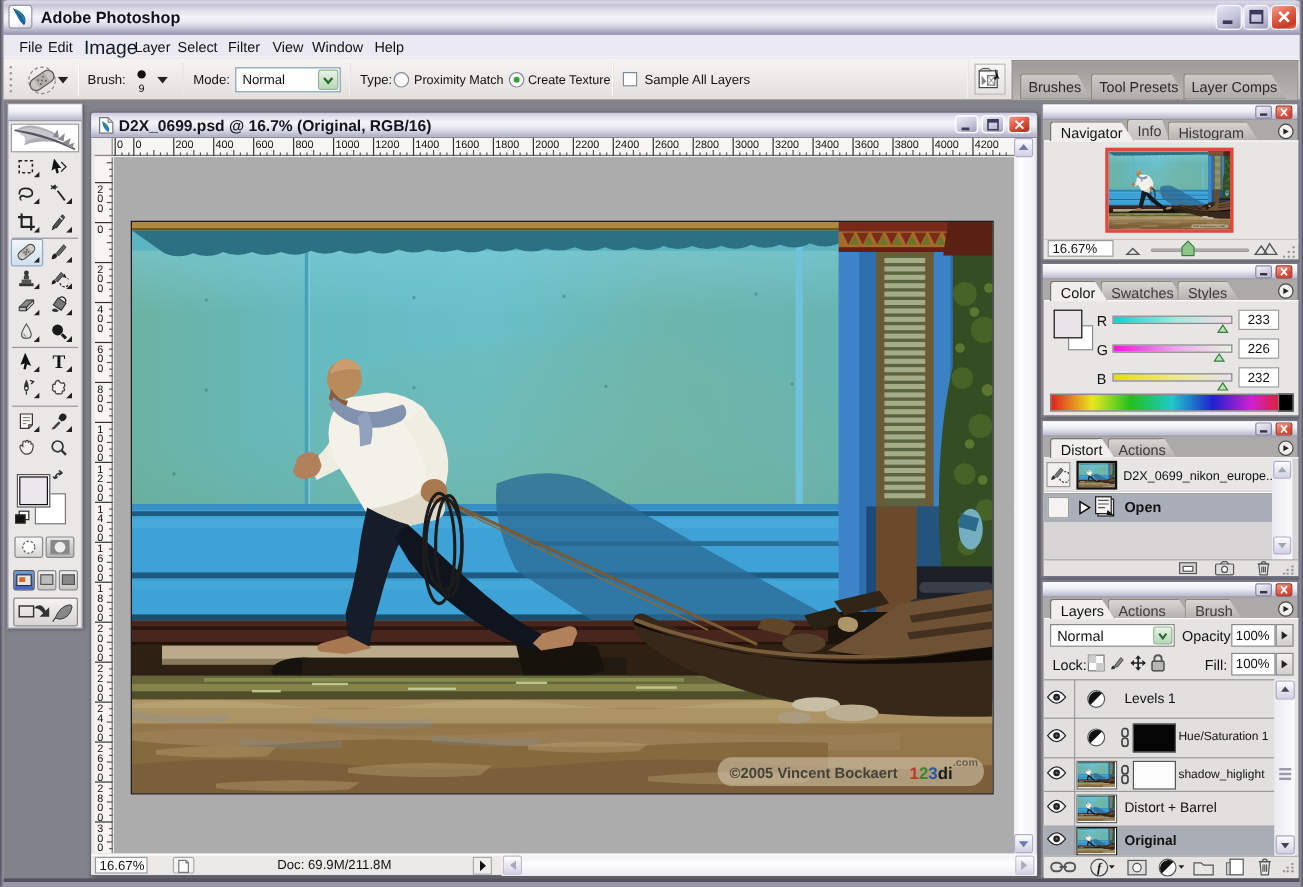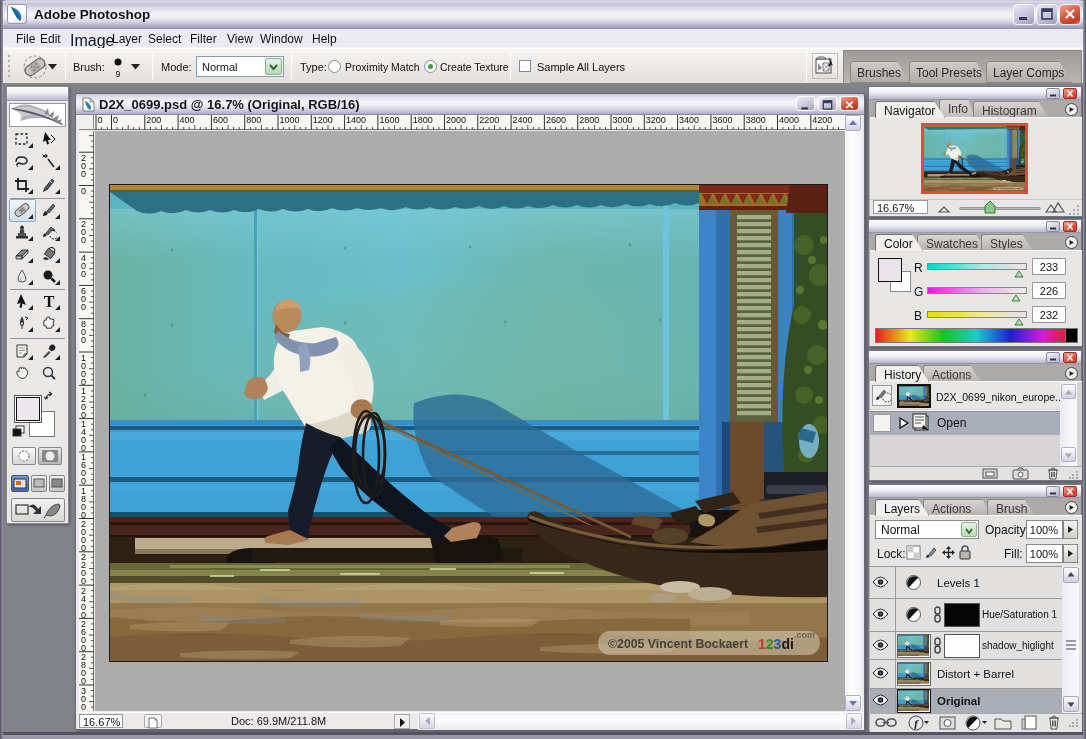--- a/index.html
+++ b/index.html
@@ -1068,21 +1068,21 @@
       <svg width="12" height="9" viewBox="0 0 12 9" style="display:block">
         <rect x="3" y="5.5" width="6" height="2" fill="#334"></rect>
       </svg>
     </div>
     <div class="abs" style="left:194px;top:1px;width:14px;height:11px;border-radius:2px;background:linear-gradient(155deg,#f2a490,#d84632 70%);border:1px solid #a03020">
       <svg width="12" height="9" viewBox="0 0 12 9" style="display:block">
         <path d="M3.5,1.5 L8.5,7.5 M8.5,1.5 L3.5,7.5" stroke="#fff" stroke-width="1.5"></path>
       </svg>
     </div>
     <div class="abs" style="left:0;top:13px;width:212px;height:17px;background:#acaaa8"></div>
-    <div class="abs" style="left:6px;top:14px;width:54px;height:17px;background:#f0efed;color:#111;z-index:3;border:1px solid #77756a;border-bottom:none;clip-path:polygon(0 0,calc(100% - 11px) 0,100% 100%,0 100%);border-radius:3px 0 0 0;font-size:12px;padding:2px 0 0 8px">History</div>
+    <div class="abs" style="left:6px;top:14px;width:54px;height:17px;background:#f0efed;color:#111;z-index:3;border:1px solid #77756a;border-bottom:none;clip-path:polygon(0 0,calc(100% - 11px) 0,100% 100%,0 100%);border-radius:3px 0 0 0;font-size:12px;padding:2px 0 0 8px">Distort</div>
     <div class="abs" style="left:54px;top:14px;width:58px;height:17px;background:linear-gradient(#d8d5d2,#b2afac);color:#3a3a3a;border:1px solid #8a8878;border-bottom:none;clip-path:polygon(0 0,calc(100% - 11px) 0,100% 100%,0 100%);border-radius:3px 0 0 0;font-size:12px;padding:2px 0 0 8px">Actions</div>
     <div class="abs" style="left:196px;top:16px;width:13px;height:13px;border-radius:50%;border:1px solid #444;background:#f2f1ef">
       <svg width="11" height="11" viewBox="0 0 11 11" style="display:block">
         <path d="M3.5,3 L8,5.5 L3.5,8 Z" fill="#222"></path>
       </svg>
     </div>
     <div class="abs" style="left:1px;top:30px;width:212px;height:85px;background:#d6d4d4;border-top:1px solid #fbfbfb"></div>
     <div class="abs" style="left:1px;top:31px;width:190px;height:27px;background:#e8e6e5"></div>
     <div class="abs" style="left:3px;top:34px;width:20px;height:21px;background:#f2f1ef;border:1px solid #999"><svg width="18" height="19" viewBox="0 0 18 19">
         <path d="M3,14 Q3,11 5,10 L7,12 Q6,14 3,14 Z" fill="#333"></path>
@@ -1098,21 +1098,21 @@
     <div class="abs" style="left:4px;top:63px;width:18px;height:18px;background:#f4f3f1;border:1px solid #999"></div>
     <svg class="abs" style="left:29px;top:65px" width="12" height="14" viewBox="0 0 12 14">
       <path d="M2,2 L10,7 L2,12 Z" fill="#fff" stroke="#111" stroke-width="1.3"></path>
     </svg>
     <svg class="abs" style="left:42px;top:62px" width="20" height="20" viewBox="0 0 20 20">
       <rect x="4" y="3" width="13" height="14" fill="#e8e6e4" stroke="#222"></rect>
       <rect x="2" y="1" width="13" height="14" fill="#f6f5f3" stroke="#222"></rect>
       <path d="M4,4 h9 M4,7 h9 M4,10 h6" stroke="#555"></path>
       <path d="M12,12 l6,5 l-7,-1 Z" fill="#111"></path>
     </svg>
-    <div class="tx" style="left:68px;top:65px;font-size:12px;font-weight:normal;color:#111">Open</div>
+    <div class="tx" style="left:68px;top:65px;font-size:12px;font-weight:bold;color:#111">Open</div>
     <div class="abs" style="left:1px;top:115px;width:212px;height:14px;background:#e4e2e1;border-top:1px solid #aaa"></div>
     <svg class="abs" style="left:113px;top:117px" width="16" height="11" viewBox="0 0 16 11">
       <rect x="1" y="1" width="14" height="9" fill="#d8d6d4" stroke="#555"></rect>
       <rect x="4" y="4" width="8" height="4" fill="#fff" stroke="#555"></rect>
     </svg>
     <svg class="abs" style="left:143px;top:116px" width="17" height="13" viewBox="0 0 17 13">
       <rect x="1" y="3" width="15" height="9" rx="1" fill="#e0dedc" stroke="#555"></rect>
       <path d="M5,3 l2,-2 h3 l2,2" fill="none" stroke="#555"></path>
       <circle cx="8.5" cy="7.5" r="2.5" fill="#fff" stroke="#555"></circle>
     </svg>

